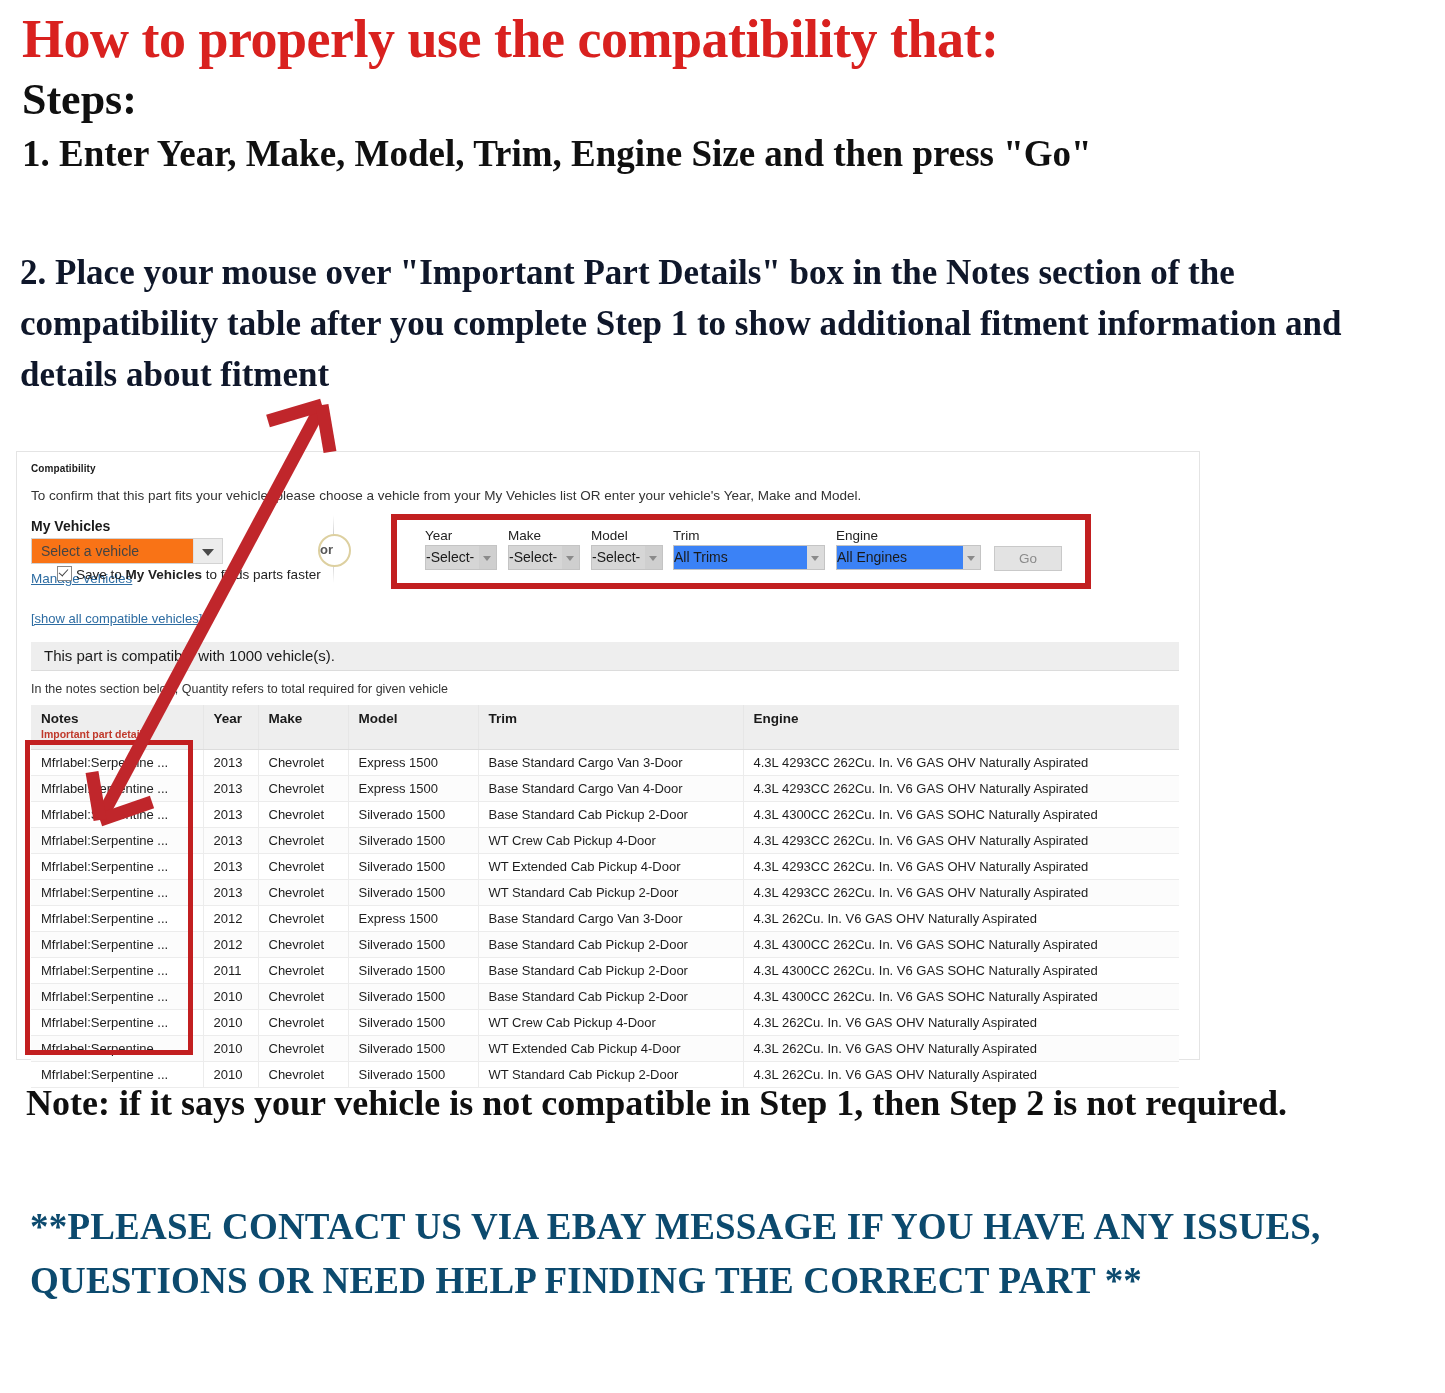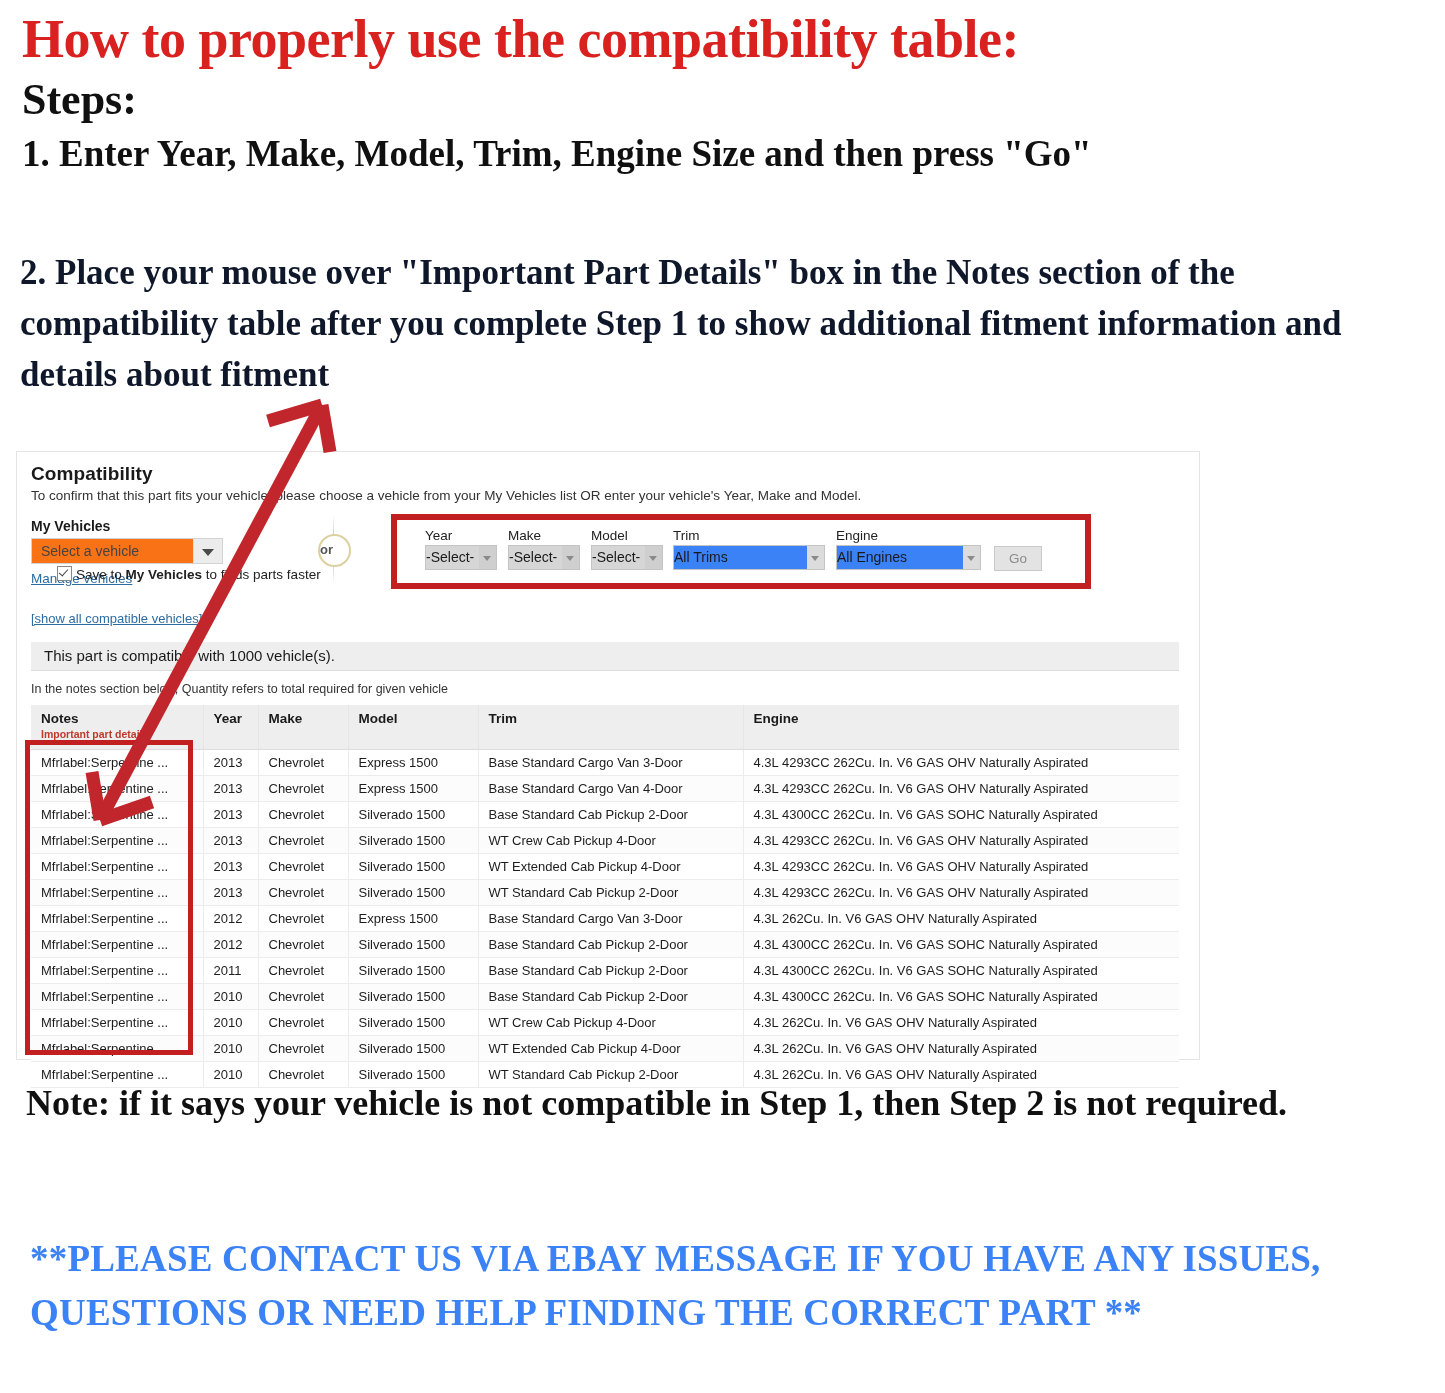--- a/index.html
+++ b/index.html
@@ -65,21 +65,21 @@
     width: 1184px;
     height: 609px;
     background: #ffffff;
     border: 1px solid #e4e4e4;
     box-sizing: border-box;
   }
   .compat-title {
     position: absolute;
     left: 14px;
     top: 11px;
-    font-size: 19px;
+    font-size: 10px;
     font-weight: bold;
     color: #1a1a1a;
     letter-spacing: 0.1px;
   }
   .compat-sub {
     position: absolute;
     left: 14px;
     top: 36px;
     font-size: 13.5px;
     color: #333333;
@@ -197,21 +197,21 @@
   .sel-ctrl .mini-caret:after {
     content: "";
     position: absolute;
     left: 4px; top: 10px;
     border-left: 4px solid transparent;
     border-right: 4px solid transparent;
     border-top: 5px solid #8a8a8a;
   }
   .go-btn {
     position: absolute;
-    width: 48px; height: 25px;
+    width: 68px; height: 25px;
     background: #e3e3e3;
     border: 1px solid #c9c9c9;
     box-sizing: border-box;
     font-size: 13.5px;
     color: #8a8a8a;
     line-height: 23px;
     text-align: center;
   }
 
   .save-row {
@@ -338,36 +338,36 @@
     font-family: "Liberation Serif", serif;
     font-weight: bold;
     font-size: 36px;
     color: #101010;
     line-height: 1.45;
     margin: 0;
   }
   .contact-text {
     position: absolute;
     left: 30px;
-    top: 1232px;
+    top: 1200px;
     width: 1320px;
     font-family: "Liberation Serif", serif;
     font-weight: bold;
     font-size: 37px;
-    color: #3b82f6;
+    color: #0c4a6e;
     line-height: 1.45;
     letter-spacing: 0.2px;
     margin: 0;
   }
 </style>
 </head>
 <body>
 
 <div class="hdr-wrap">
-  <h1 class="title-red">How to properly use the compatibility table:</h1>
+  <h1 class="title-red">How to properly use the compatibility that:</h1>
   <h2 class="steps-label">Steps:</h2>
   <p class="step-one">1. Enter Year, Make, Model, Trim, Engine Size and then press "Go"</p>
 </div>
 
 <p class="step-two">2. Place your mouse over "Important Part Details" box in the Notes section of the compatibility table after you complete Step 1 to show additional fitment information and details about fitment</p>
 
 <div class="compat-panel">
 
   <div class="compat-title">Compatibility</div>
   <div class="compat-sub">To confirm that this part fits your vehicle, please choose a vehicle from your My Vehicles list OR enter your vehicle's Year, Make and Model.</div>

